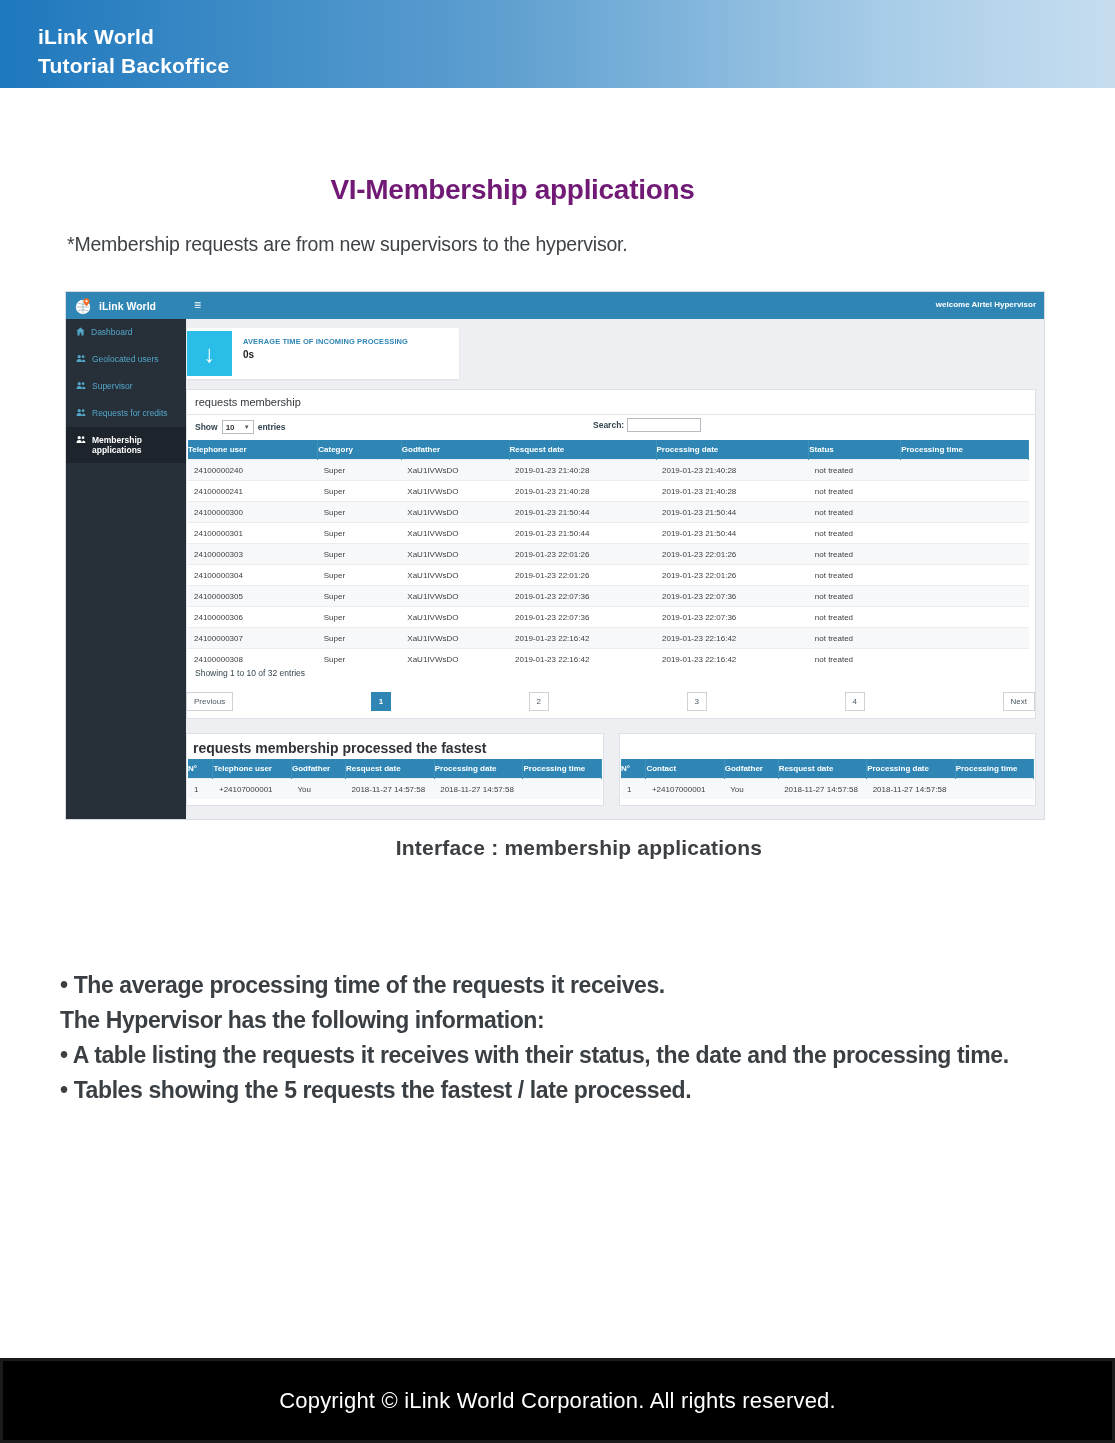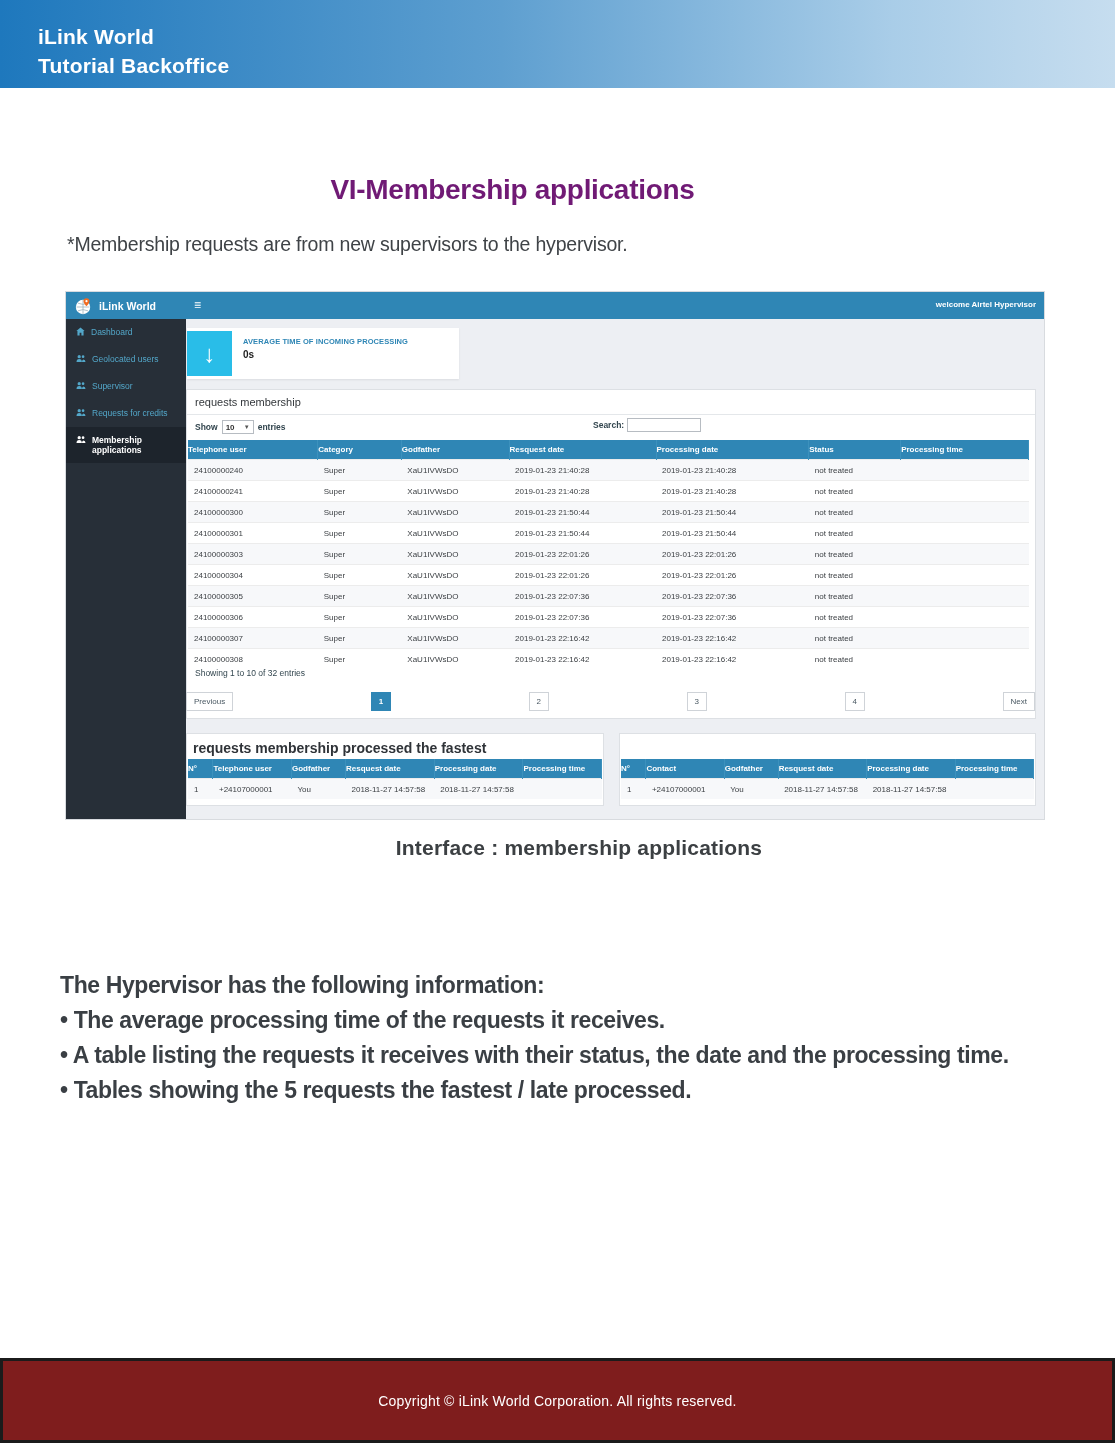--- a/index.html
+++ b/index.html
@@ -12,22 +12,22 @@
     color:#fff;}
   .doc-header .lines{position:absolute;left:38px;top:22px;font-size:21px;font-weight:600;line-height:29px;letter-spacing:.2px;}
   .doc-title{position:absolute;left:0;top:174px;width:1025px;text-align:center;
     font-size:28px;font-weight:700;color:#701a75;letter-spacing:-.3px;}
   .doc-subtitle{position:absolute;left:67px;top:233px;font-size:19.5px;color:#3f4347;letter-spacing:-.2px;}
   .caption{position:absolute;left:90px;top:836px;width:978px;text-align:center;
     font-size:21px;font-weight:700;color:#3c4043;letter-spacing:.2px;}
   .bodytext{position:absolute;left:60px;top:968px;width:1000px;font-size:23px;font-weight:700;
     color:#3a3f44;line-height:35px;letter-spacing:-.4px;}
   .doc-footer{position:absolute;left:0;top:1358px;width:1115px;height:85px;box-sizing:border-box;
-    background:#7f1d1d;border:3px solid #1b1b1b;display:flex;align-items:center;justify-content:center;
-    color:#fff;font-size:14px;letter-spacing:.2px;}
+    background:#000000;border:3px solid #1b1b1b;display:flex;align-items:center;justify-content:center;
+    color:#fff;font-size:22px;letter-spacing:.2px;}
 
   
   .shot{position:absolute;left:65px;top:291px;width:978px;height:527px;background:#edeff3;
     border:1px solid #d8dbdf;box-sizing:content-box;font-size:8px;overflow:hidden;}
   .topbar{position:absolute;left:0;top:0;width:978px;height:27px;background:#2f86b5;}
   .brand{position:absolute;left:0;top:0;width:120px;height:27px;display:flex;align-items:center;gap:7px;padding-left:8px;box-sizing:border-box;}
   .brand-logo{width:18px;height:18px;position:relative;}
   .brand-name{color:#fff;font-weight:700;font-size:10.5px;}
   .hamburger{position:absolute;left:128px;top:6px;color:#fff;font-size:12px;font-weight:700;cursor:pointer;}
   .welcome{position:absolute;right:8px;top:8px;color:#fff;font-weight:700;font-size:8px;}
@@ -362,22 +362,22 @@
             </tbody>
           </table>
       </div>
     </div>
 
   </div>
 
   <div class="caption" data-interactable="false">Interface : membership applications</div>
 
   <div class="bodytext" data-interactable="false">
+    <div data-interactable="false">• The average processing time of the requests it receives.</div>
     <div data-interactable="false">The Hypervisor has the following information:</div>
-    <div data-interactable="false">• The average processing time of the requests it receives.</div>
     <div data-interactable="false">• A table listing the requests it receives with their status, the date and the processing time.</div>
     <div data-interactable="false">• Tables showing the 5 requests the fastest / late processed.</div>
   </div>
 
   <div class="doc-footer" data-interactable="false">
     <span data-interactable="false">Copyright © iLink World Corporation. All rights reserved.</span>
   </div>
 
 </div>
 

